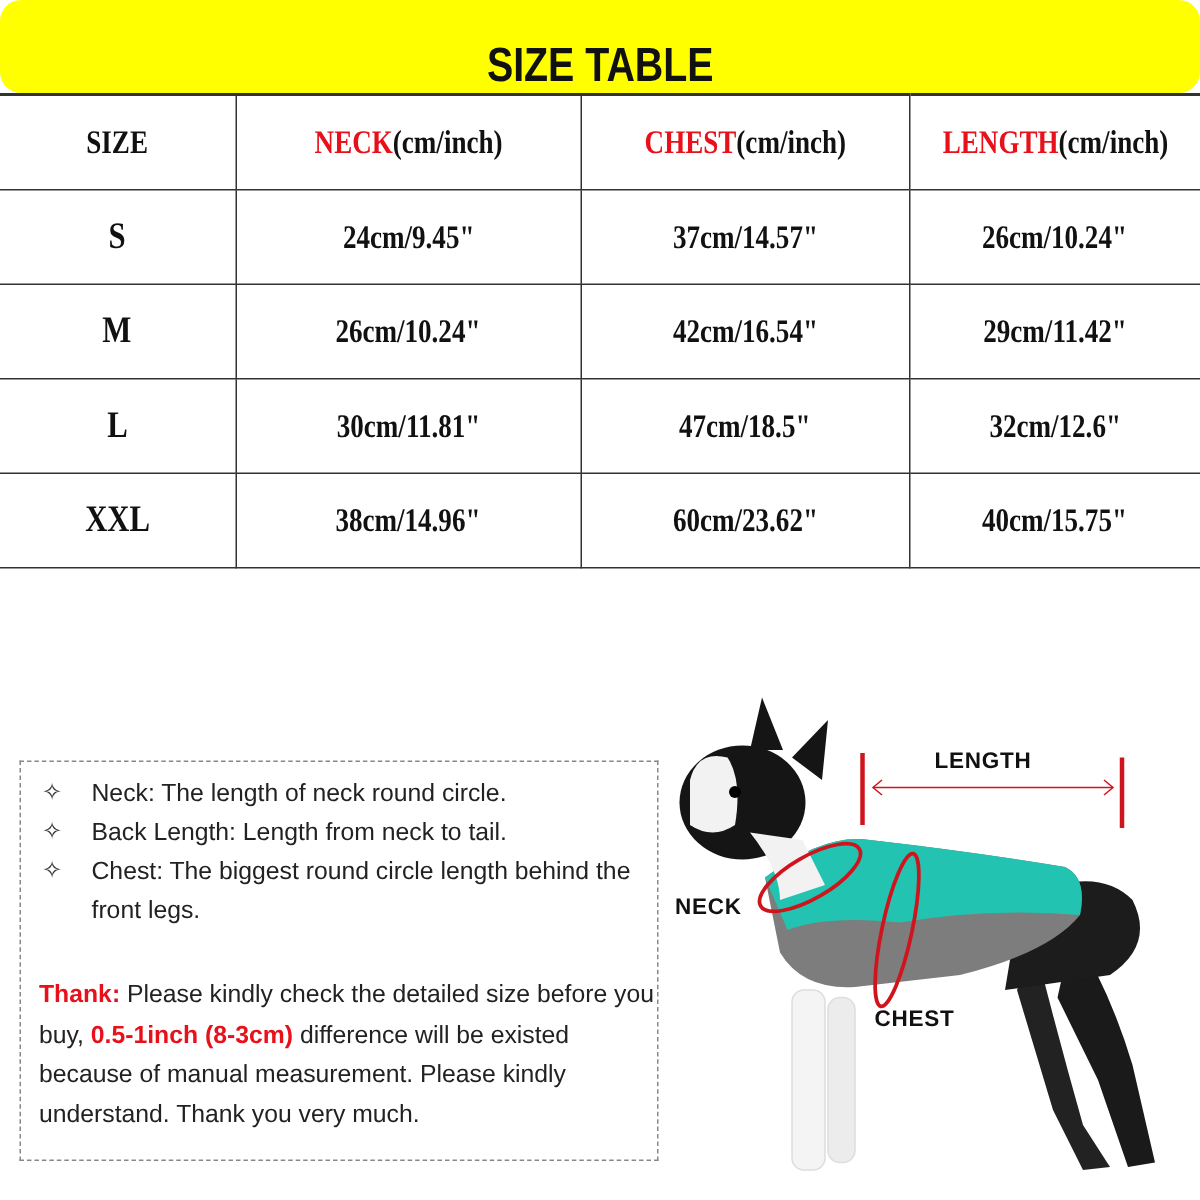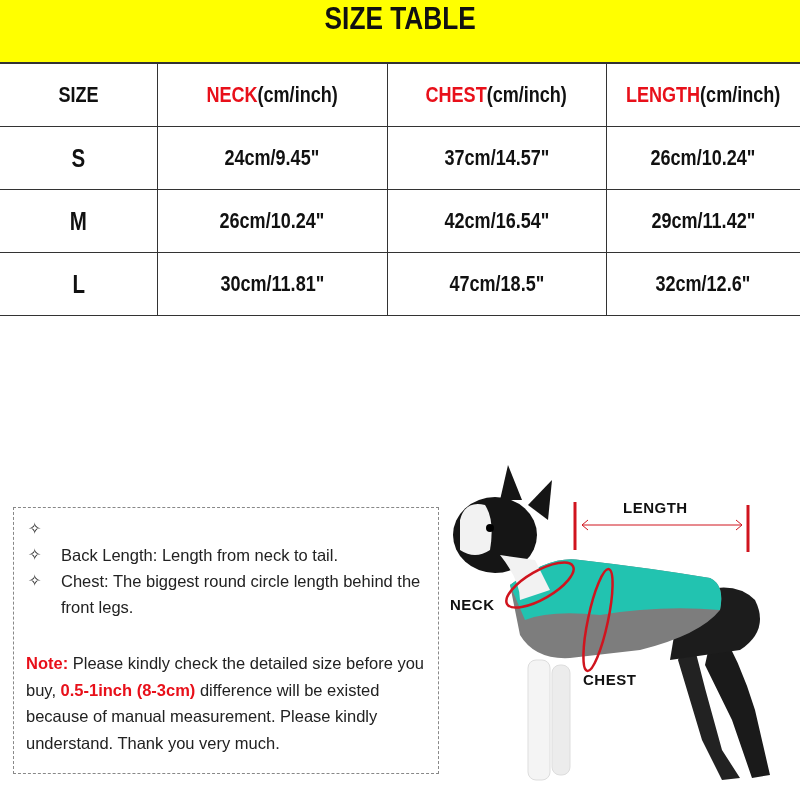--- a/index.html
+++ b/index.html
@@ -1,20 +1,20 @@
 <!DOCTYPE html>
 <html><head>
 <meta charset="utf-8">
 <style>
   html, body { margin:0; padding:0; }
   body { width:800px; height:800px; background:#fff; position:relative; overflow:hidden; font-family:"Liberation Sans", sans-serif; }
-  .banner { position:absolute; left:0; top:0; width:800px; height:62px; background:#ffff00; display:flex; align-items:flex-start; justify-content:center; }
+  .banner { position:absolute; left:0; top:0; width:800px; height:62px; background:#ffff00; display:flex; align-items:flex-end; justify-content:center;border-radius:14px; }
   .banner-title { font-family:"Liberation Sans", sans-serif; font-weight:bold; font-size:32px; color:#111; transform:scaleX(0.82); letter-spacing:0px; }
   table.size { position:absolute; left:0; top:62px; width:800px; border-collapse:collapse; table-layout:fixed; }
-  table.size td, table.size th { border:1.5px solid #333; height:62px; text-align:center; font-weight:bold; font-size:22px; color:#111; padding:0; }
+  table.size td, table.size th { border:1.5px solid #333; height:62px; text-align:center; font-weight:bold; font-size:22px; color:#111; padding:0;font-family:Liberation Serif, serif; }
   table.size tr:first-child th { border-top:2px solid #333; }
   table.size td:first-child, table.size th:first-child { border-left:none; }
   table.size td:last-child, table.size th:last-child { border-right:none; }
   .cell-text { display:inline-block; transform:scaleX(0.82); white-space:nowrap; }
   .hdr-red { color:#e8101a; }
   .last-row td { height:62px; }
   .note-box { position:absolute; left:13px; top:507px; width:426px; height:267px; border:1.5px dashed #888; box-sizing:border-box; font-family:"Liberation Sans", sans-serif; font-size:16.5px; color:#222; }
   .bullets { list-style:none; margin:0; padding:0; position:absolute; left:14px; top:8px; width:410px; }
   .bullets li { display:flex; line-height:26px; }
   .bullet-icon { width:33px; flex:0 0 33px; font-size:16px; color:#333; }
@@ -55,39 +55,46 @@
     <td><span class="cell-text">26cm/10.24"</span></td>
     <td><span class="cell-text">42cm/16.54"</span></td>
     <td><span class="cell-text">29cm/11.42"</span></td>
   </tr>
   <tr>
     <td><span class="cell-text" style="font-size:25px">L</span></td>
     <td><span class="cell-text">30cm/11.81"</span></td>
     <td><span class="cell-text">47cm/18.5"</span></td>
     <td><span class="cell-text">32cm/12.6"</span></td>
   </tr>
+  <tr class="last-row">
+    <td><span class="cell-text" style="font-size:25px">XXL</span></td>
+    <td><span class="cell-text">38cm/14.96"</span></td>
+    <td><span class="cell-text">60cm/23.62"</span></td>
+    <td><span class="cell-text">40cm/15.75"</span></td>
+  </tr>
 </tbody>
   </table>
 
 <div class="note-box">
   <ul class="bullets">
     <li>
       <span class="bullet-icon">✧</span>
+      <span>Neck: The length of neck round circle.</span>
     </li>
     <li>
       <span class="bullet-icon">✧</span>
       <span>Back Length: Length from neck to tail.</span>
     </li>
     <li>
       <span class="bullet-icon">✧</span>
       <span>Chest: The biggest round circle length behind the front legs.</span>
     </li>
   </ul>
   <div class="note">
-    <span class="red">Note:</span><span> Please kindly check the detailed size before you buy, </span><span class="red">0.5-1inch (8-3cm)</span><span> difference will be existed because of manual measurement. Please kindly understand. Thank you very much.</span>
+    <span class="red">Thank:</span><span> Please kindly check the detailed size before you buy, </span><span class="red">0.5-1inch (8-3cm)</span><span> difference will be existed because of manual measurement. Please kindly understand. Thank you very much.</span>
   </div>
 </div>
 
 <div class="dog-area">
   <svg width="360" height="340" viewBox="0 0 360 340">
 
     <rect x="88" y="200" width="22" height="120" rx="8" fill="#f4f4f4" stroke="#ddd"></rect>
     <rect x="112" y="205" width="18" height="110" rx="8" fill="#ececec" stroke="#ddd"></rect>
     <path d="M275 160 Q300 200 315 250 L330 315 L312 318 L292 260 L265 205 Z" fill="#1a1a1a"></path>
     <path d="M250 170 Q265 230 282 290 L300 318 L282 320 L262 280 L238 200 Z" fill="#222"></path>

